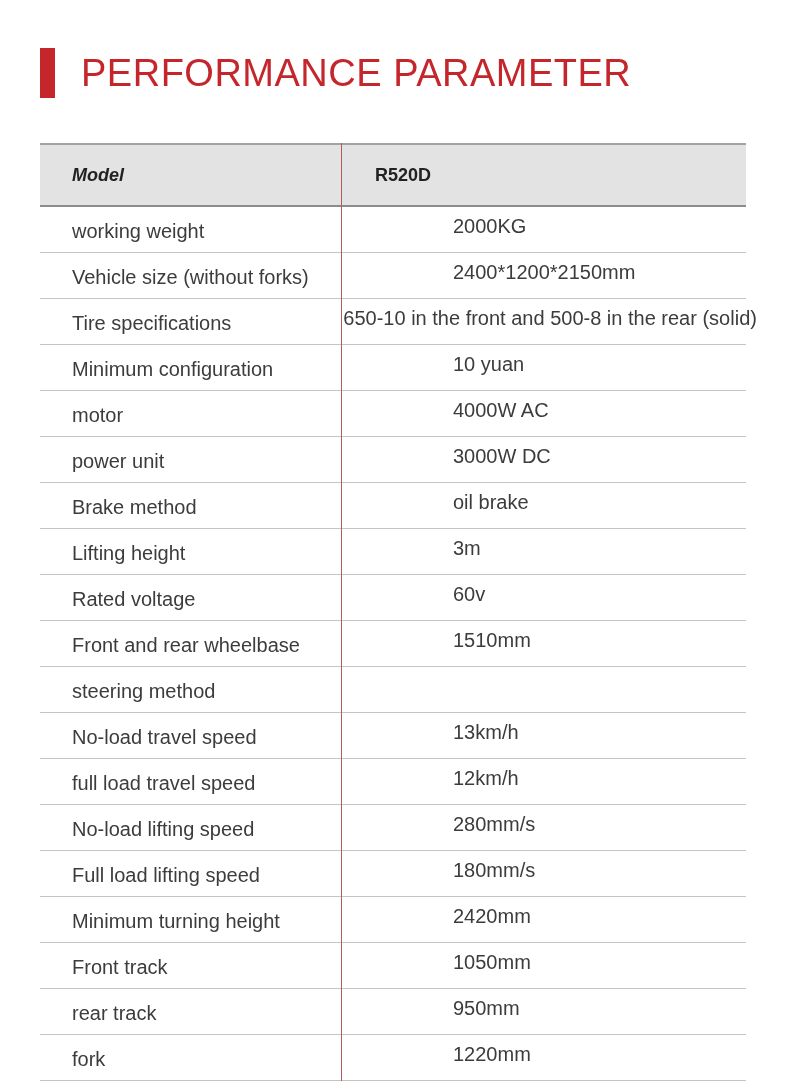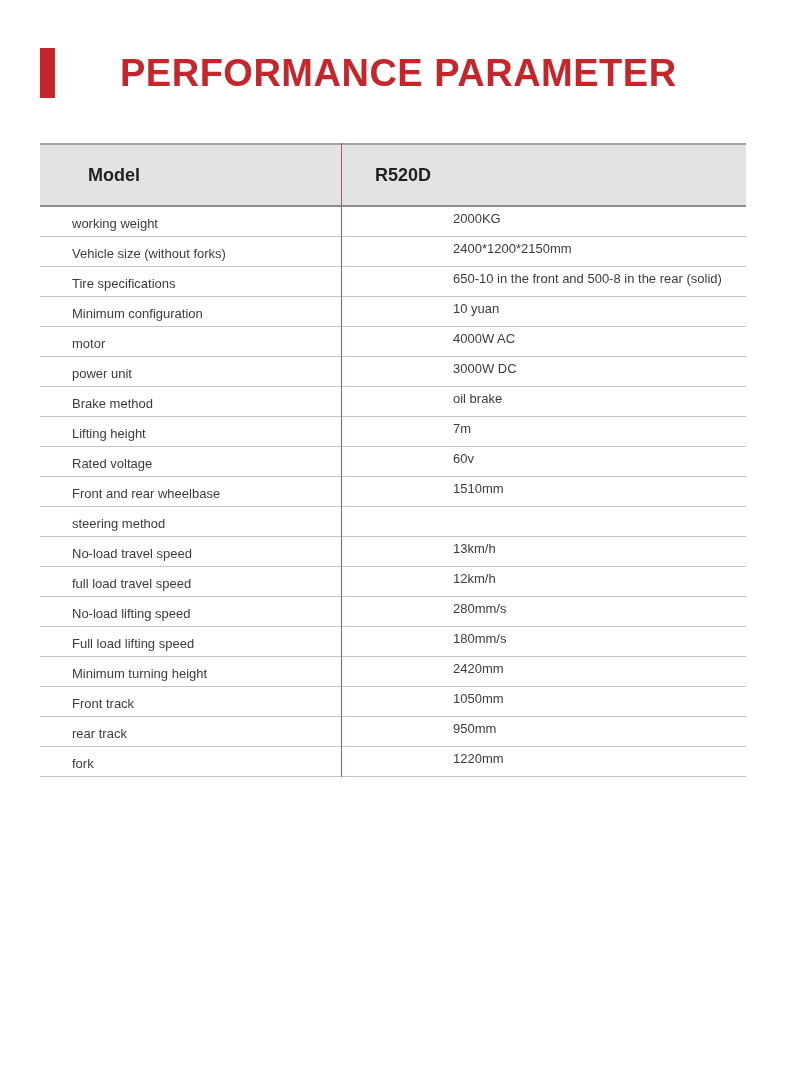--- a/index.html
+++ b/index.html
@@ -22,41 +22,41 @@
   .title-row{
     position:absolute;left:40px;top:48px;
     display:flex;align-items:center;
   }
   .accent-bar{
     display:block;width:15px;height:50px;
     background:var(--accent-red);
     flex:0 0 auto;
   }
   .page-title{
-    margin-left:65px;
+    margin-left:26px;
     font-size:38px;line-height:50px;
-    font-weight:bold;color:var(--accent-red);
+    font-weight:normal;color:var(--accent-red);
     letter-spacing:0.5px;white-space:nowrap;
   }
   .spec-table{
     position:absolute;left:40px;top:143px;width:706px;
   }
   .thead{
     display:flex;align-items:center;height:64px;
     background:var(--header-bg);
     border-top:2px solid var(--header-top-border);
     border-bottom:2px solid var(--header-bottom-border);
     font-weight:bold;font-size:18px;color:var(--header-text);
   }
-  .th-label{width:301px;padding-left:48px;}
+  .th-label{width:301px;padding-left:32px;font-style:italic;}
   .th-value{flex:1;padding-left:34px;}
   .row{
-    display:flex;align-items:center;height:30px;
+    display:flex;align-items:center;height:46px;
     border-bottom:1px solid var(--row-border);
-    font-size:13px;color:var(--text);
+    font-size:20px;color:var(--text);
   }
   .cell-label{width:301px;padding-left:32px;transform:translateY(2px);white-space:nowrap;}
   .cell-value{flex:1;padding-left:112px;transform:translateY(-3px);white-space:nowrap;}
   .col-divider{
     position:absolute;left:301px;top:0;
     width:1px;height:100%;
     background:var(--divider-red);
     pointer-events:none;
   }
 </style>
@@ -99,21 +99,21 @@
         <div class="row">
     <div class="cell-label">power unit</div>
     <div class="cell-value">3000W DC</div>
   </div>
         <div class="row">
     <div class="cell-label">Brake method</div>
     <div class="cell-value">oil brake</div>
   </div>
         <div class="row">
     <div class="cell-label">Lifting height</div>
-    <div class="cell-value">7m</div>
+    <div class="cell-value">3m</div>
   </div>
         <div class="row">
     <div class="cell-label">Rated voltage</div>
     <div class="cell-value">60v</div>
   </div>
         <div class="row">
     <div class="cell-label">Front and rear wheelbase</div>
     <div class="cell-value">1510mm</div>
   </div>
         <div class="row">

